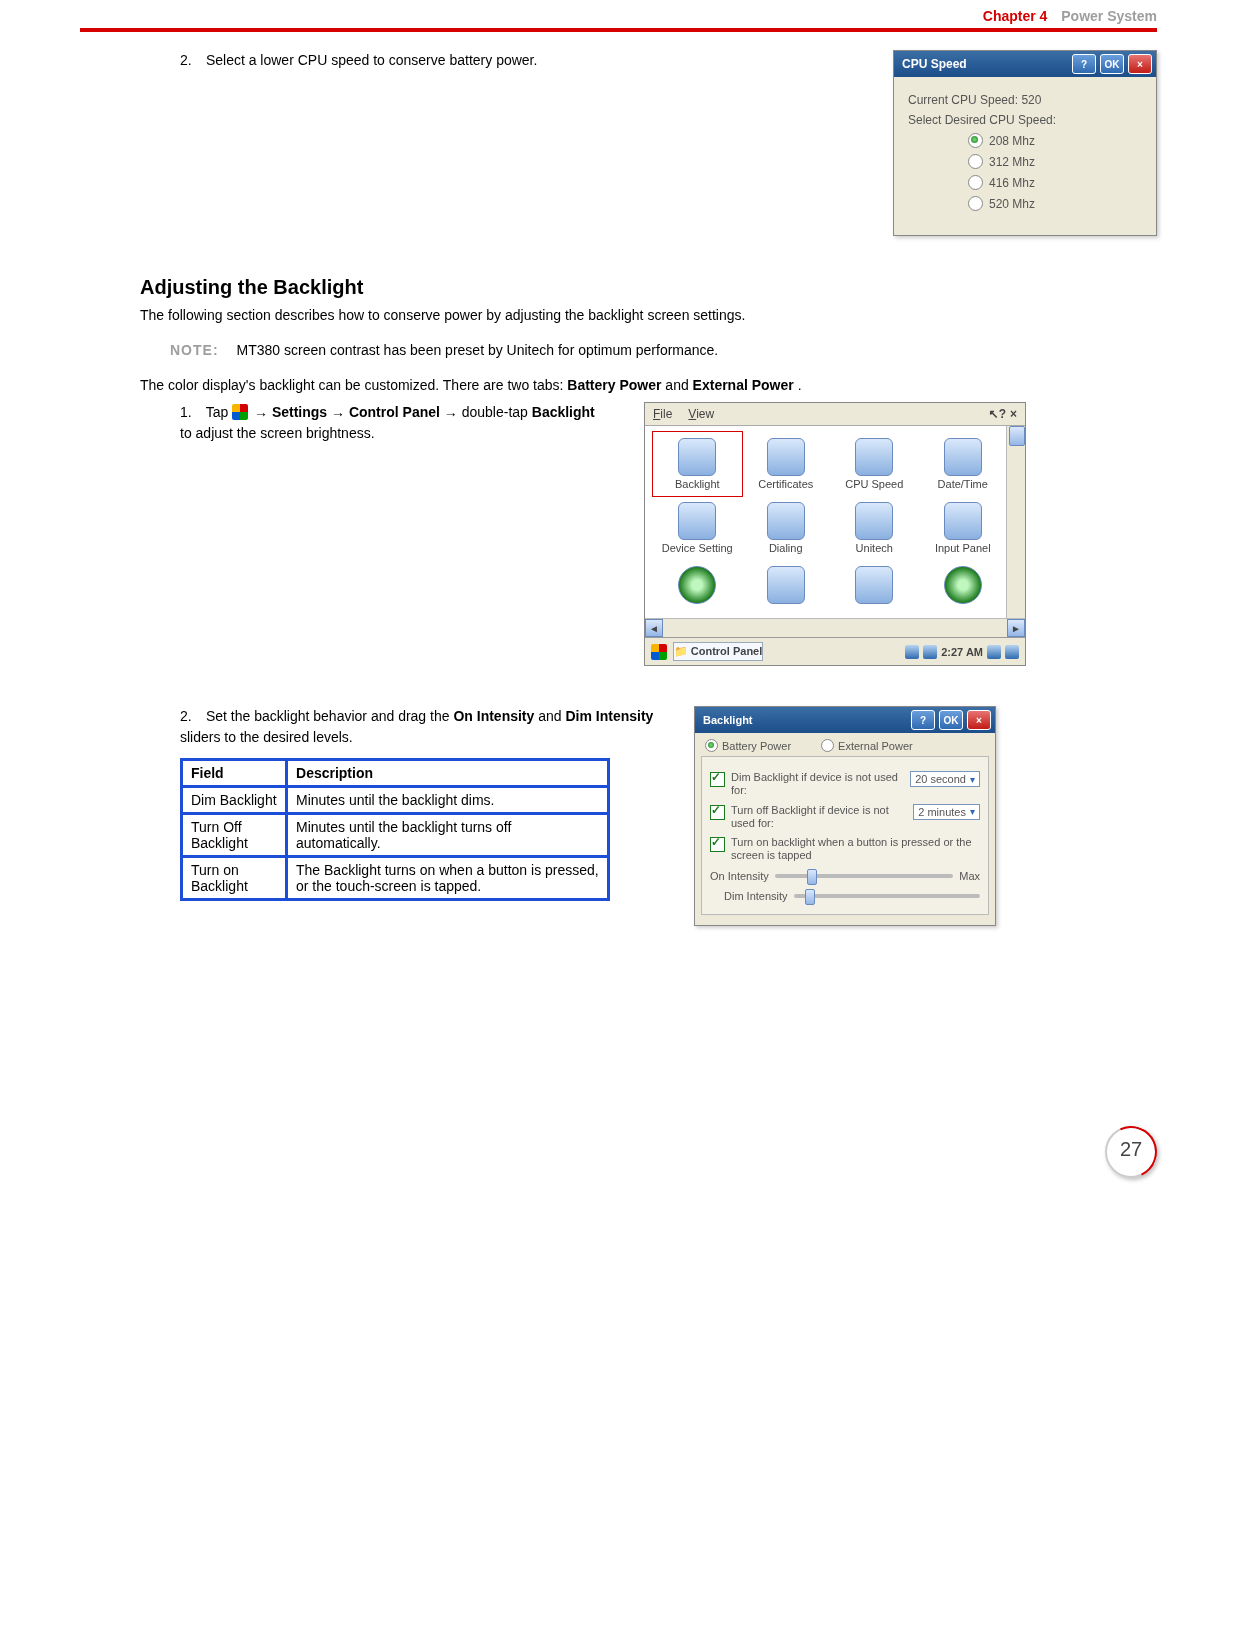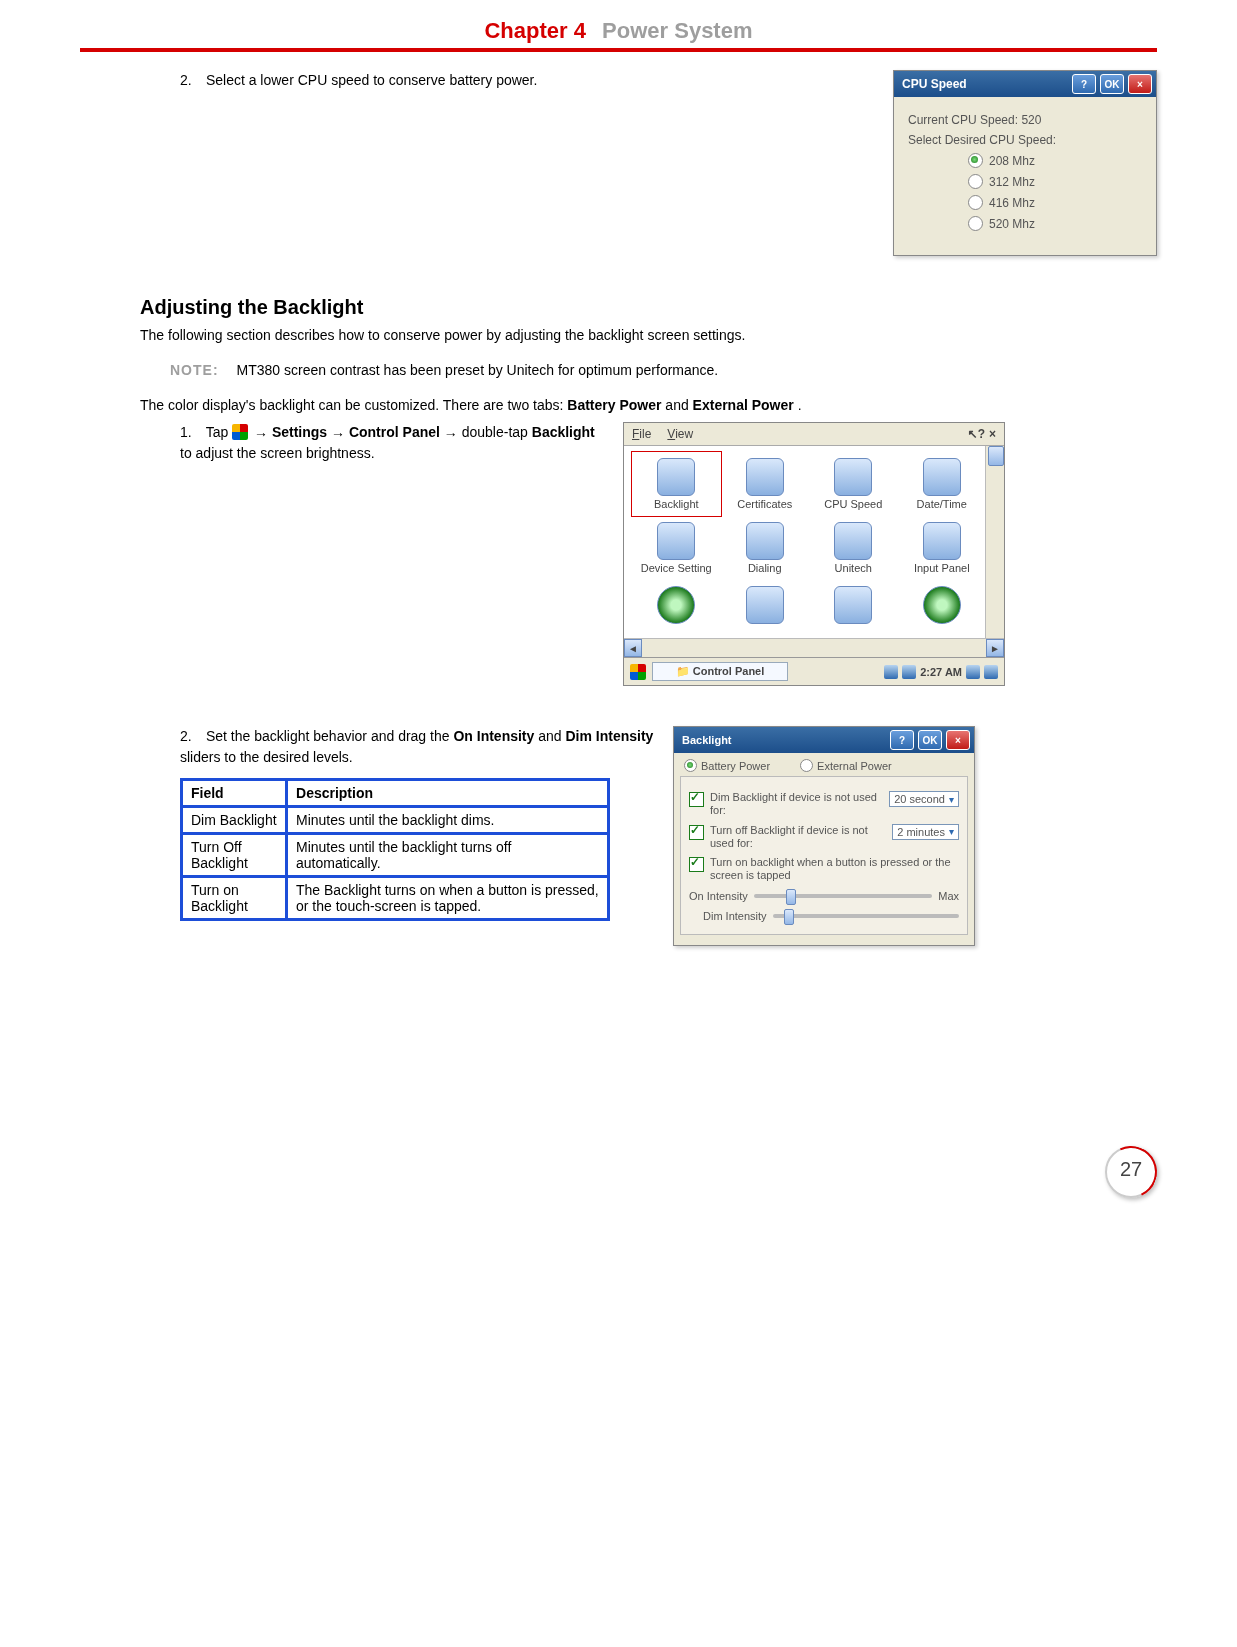--- a/index.html
+++ b/index.html
@@ -11,36 +11,36 @@
     width: 1237px;
     background: #fff;
   }
   .page {
     width: 1237px;
     padding: 0 80px 40px 80px;
     box-sizing: border-box;
     position: relative;
   }
   .header {
-    text-align: center;
-    padding: 18px 0 4px 0;
-    font-size: 22px;
+    text-align: right;
+    padding: 8px 0 4px 0;
+    font-size: 14px;
     font-weight: bold;
   }
   .header .chapter { color: #d50000; margin-right: 10px; }
   .header .title  { color: #9e9e9e; }
   .redline {
     border: none;
     border-top: 4px solid #d50000;
     margin: 0 0 18px 0;
   }
 
   .content { margin-left: 60px; }
 
-  .step-row { display: flex; align-items: flex-start; gap: 13px; margin-bottom: 24px; }
+  .step-row { display: flex; align-items: flex-start; gap: 34px; margin-bottom: 24px; }
   .step-text { flex: 1 1 auto; line-height: 1.5; }
   .step-num { display: inline-block; width: 22px; }
 
   .cpu-dialog {
     width: 262px;
     background: #ece9d8;
     border: 1px solid #888;
     box-shadow: 2px 2px 4px rgba(0,0,0,.2);
     font-family: Tahoma, Arial, sans-serif;
     font-size: 12px;
@@ -126,21 +126,21 @@
   .cp-task {
     background: #ece9d8; border-top: 1px solid #999;
     padding: 4px 6px; display: flex; align-items: center; gap: 6px; font-size: 11px;
   }
   .cp-task .flag {
     width: 16px; height: 16px;
     background: conic-gradient(#d50000 0 25%, #00a000 25% 50%, #005bd3 50% 75%, #f7b500 75% 100%);
     border-radius: 2px;
   }
   .cp-task .btn {
-    border: 1px solid #9ab; background: #f5f9ff; padding: 2px 23px; font-weight: bold;
+    border: 1px solid #9ab; background: #f5f9ff; padding: 2px 0; font-weight: bold;
   }
   .cp-task .right { margin-left: auto; display: flex; gap: 4px; align-items: center; }
   .sys-icon { width: 14px; height: 14px; background: linear-gradient(#b7d4f0,#2f6ab0); border-radius: 2px; display:inline-block;}
 
   .winflag {
     display: inline-block; width: 16px; height: 16px; vertical-align: -3px;
     background: conic-gradient(#d50000 0 25%, #00a000 25% 50%, #005bd3 50% 75%, #f7b500 75% 100%);
     border-radius: 2px; margin-right: 2px;
   }
 

